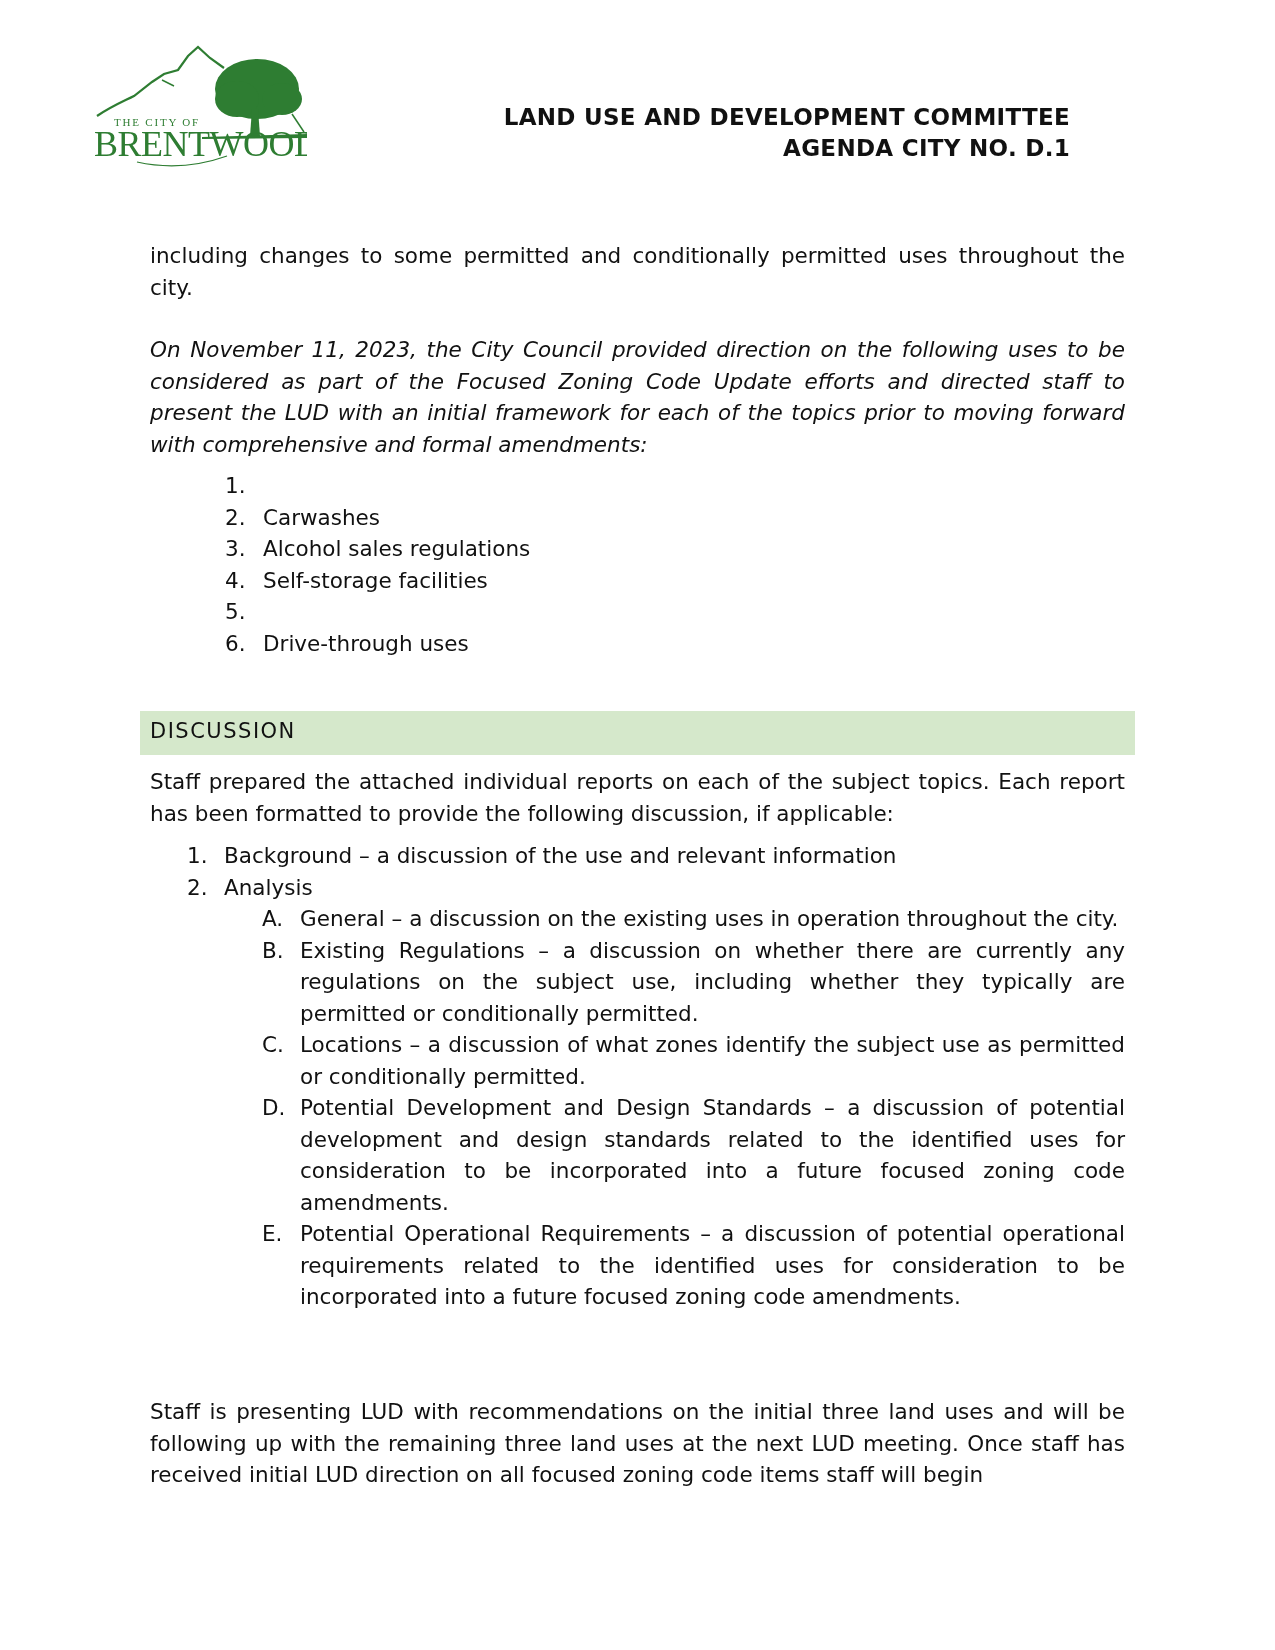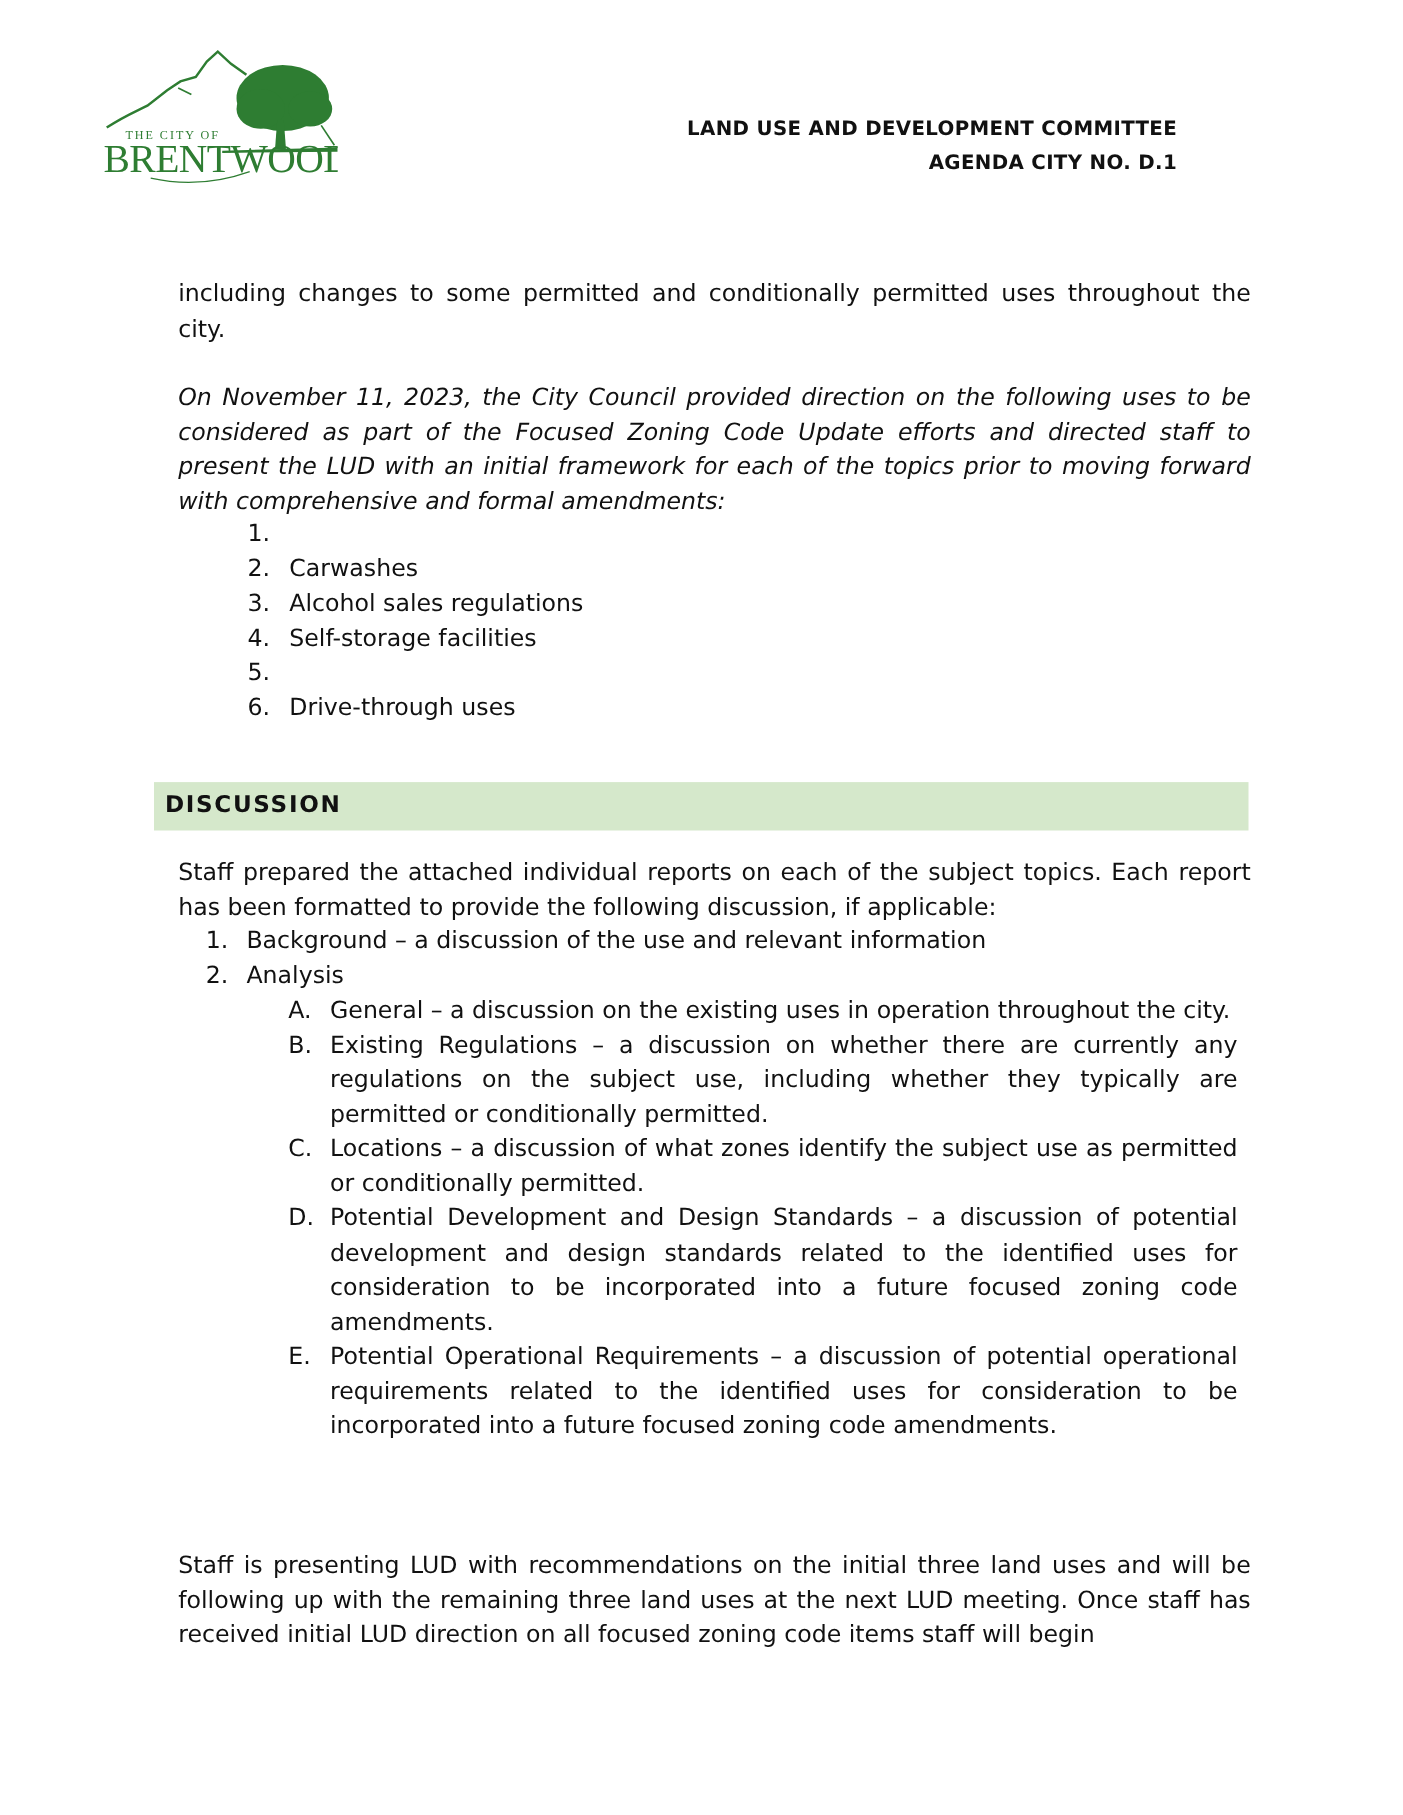--- a/index.html
+++ b/index.html
@@ -1,31 +1,31 @@
 <!DOCTYPE html>
 <html><head>
 <meta charset="utf-8">
 <style>
   html, body { margin: 0; padding: 0; background: #ffffff; }
   body { width: 1275px; height: 1650px; position: relative; overflow: hidden;
          font-family: "DejaVu Sans", sans-serif; color: #111; }
   .logo { position: absolute; left: 92px; top: 44px; width: 215px; height: 130px; text-align: center; }
   .header { position: absolute; right: 205px; top: 102px; text-align: right;
-            font-weight: bold; font-size: 18px; line-height: 31px; letter-spacing: 0.3px; }
+            font-weight: bold; font-size: 23px; line-height: 31px; letter-spacing: 0.3px; }
   .content { position: absolute; left: 150px; width: 975px; font-size: 21.5px; line-height: 31.5px; }
-  .para { text-align: justify; margin: 12px; }
+  .para { text-align: justify; margin: 0; }
   .p1 { top: 240px; }
   .p2 { top: 334px; font-style: italic; }
   ol { margin: 0; padding: 0; list-style: none; }
   .list1 { position: absolute; top: 470px; left: 225px; }
   .list1 li, .list2 li { display: flex; }
   .num { width: 38px; display: inline-block; }
   .band { position: absolute; left: 140px; top: 711px; width: 995px; height: 44px;
           background: #d5e8cb; }
-  .band span { position: absolute; left: 10px; top: 8px; font-weight: bold; font-size: 21px;
+  .band span { position: absolute; left: 10px; top: 8px; font-weight: normal; font-size: 21px;
                letter-spacing: 1.5px; }
   .p3 { top: 766px; }
   .list2 { position: absolute; top: 840px; left: 187px; width: 938px; font-size: 21.5px; line-height: 31.5px; }
   .list2 .num { width: 37px; }
   .sub { margin-left: 75px; width: 863px; }
   .sub li .num { width: 38px; }
   .sub li .txt { width: 825px; text-align: justify; }
   .p4 { top: 1396px; }
 </style>
 </head>

